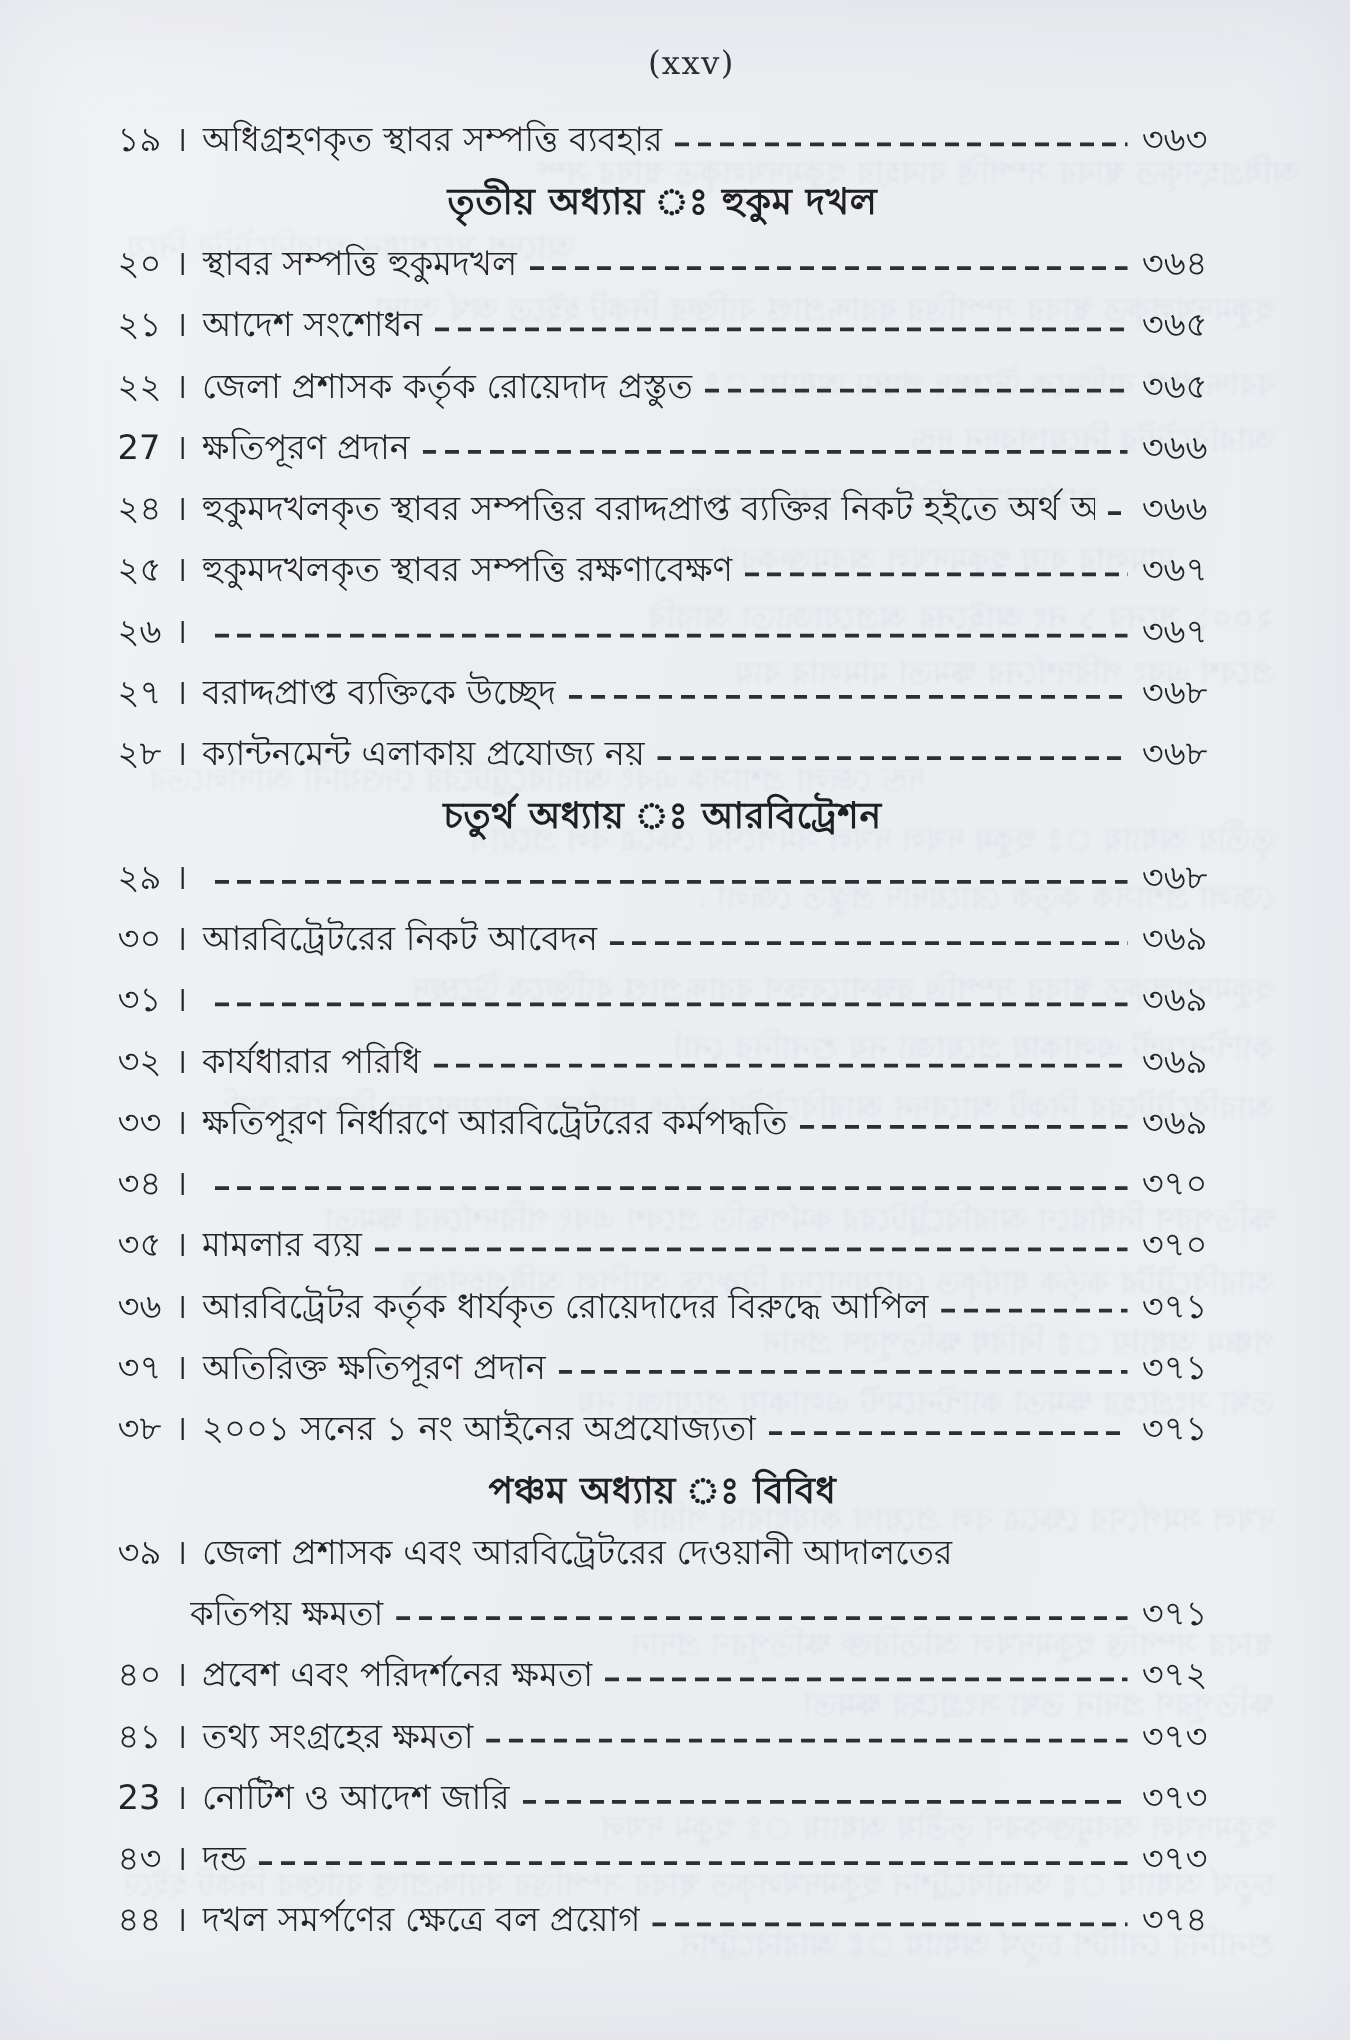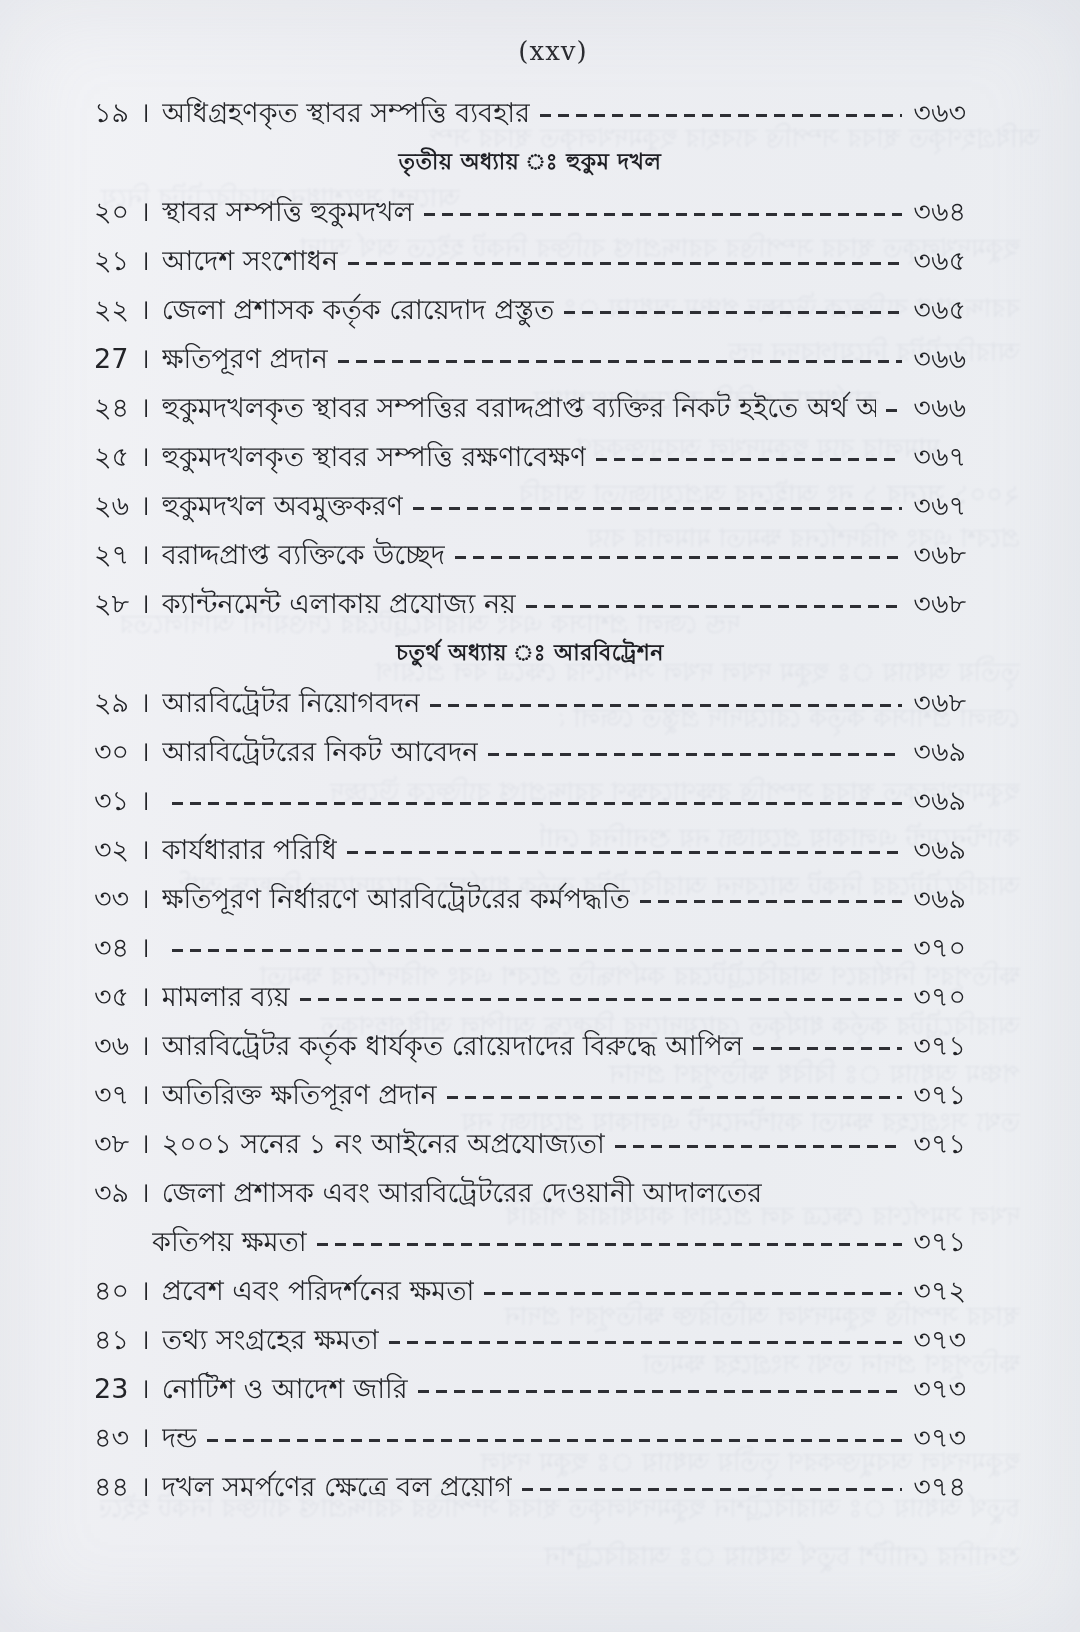--- a/index.html
+++ b/index.html
@@ -60,21 +60,21 @@
     align-self:center;
     margin:6px 6px 0 10px;
     background:repeating-linear-gradient(to right,#2e2f34 0 11px,transparent 11px 18px);
   }
   .pageno{flex:0 0 auto;min-width:58px;text-align:right;}
   .chapter-row{
     display:flex;
     justify-content:center;
     align-items:center;
     height:50px;
-    font-size:22px;
+    font-size:29px;
     font-weight:bold;
     color:#1e1f24;
     letter-spacing:.5px;
   }
   .cont-indent{flex:0 0 auto;width:58px;}
 </style>
 </head>
 <body>
 
 <div class="page">
@@ -156,21 +156,20 @@
         <div class="row">
           <span class="serial">২৫</span>
           <span class="danda">।</span>
           <span class="title">হুকুমদখলকৃত স্থাবর সম্পত্তি রক্ষণাবেক্ষণ</span>
           <span class="leader"></span>
           <span class="pageno">৩৬৭</span>
         </div>
         <div class="row">
           <span class="serial">২৬</span>
           <span class="danda">।</span>
-          <span class="title">হুকুমদখল অবমুক্তকরণ</span>
           <span class="leader"></span>
           <span class="pageno">৩৬৭</span>
         </div>
         <div class="row">
           <span class="serial">২৭</span>
           <span class="danda">।</span>
           <span class="title">বরাদ্দপ্রাপ্ত ব্যক্তিকে উচ্ছেদ</span>
           <span class="leader"></span>
           <span class="pageno">৩৬৮</span>
         </div>
@@ -180,21 +179,20 @@
           <span class="title">ক্যান্টনমেন্ট এলাকায় প্রযোজ্য নয়</span>
           <span class="leader"></span>
           <span class="pageno">৩৬৮</span>
         </div>
         <div class="chapter-row">
           <span>চতুর্থ অধ্যায় ঃ আরবিট্রেশন</span>
         </div>
         <div class="row">
           <span class="serial">২৯</span>
           <span class="danda">।</span>
-          <span class="title">আরবিট্রেটর নিয়োগবদন</span>
           <span class="leader"></span>
           <span class="pageno">৩৬৮</span>
         </div>
         <div class="row">
           <span class="serial">৩০</span>
           <span class="danda">।</span>
           <span class="title">আরবিট্রেটরের নিকট আবেদন</span>
           <span class="leader"></span>
           <span class="pageno">৩৬৯</span>
         </div>
@@ -244,20 +242,23 @@
           <span class="title">অতিরিক্ত ক্ষতিপূরণ প্রদান</span>
           <span class="leader"></span>
           <span class="pageno">৩৭১</span>
         </div>
         <div class="row">
           <span class="serial">৩৮</span>
           <span class="danda">।</span>
           <span class="title">২০০১ সনের ১ নং আইনের অপ্রযোজ্যতা</span>
           <span class="leader"></span>
           <span class="pageno">৩৭১</span>
+        </div>
+        <div class="chapter-row">
+          <span>পঞ্চম অধ্যায় ঃ বিবিধ</span>
         </div>
         <div class="row">
           <span class="serial">৩৯</span>
           <span class="danda">।</span>
           <span class="title">জেলা প্রশাসক এবং আরবিট্রেটরের দেওয়ানী আদালতের</span>
         </div>
         <div class="row">
           <span class="cont-indent"></span>
           <span class="title">কতিপয় ক্ষমতা</span>
           <span class="leader"></span>

